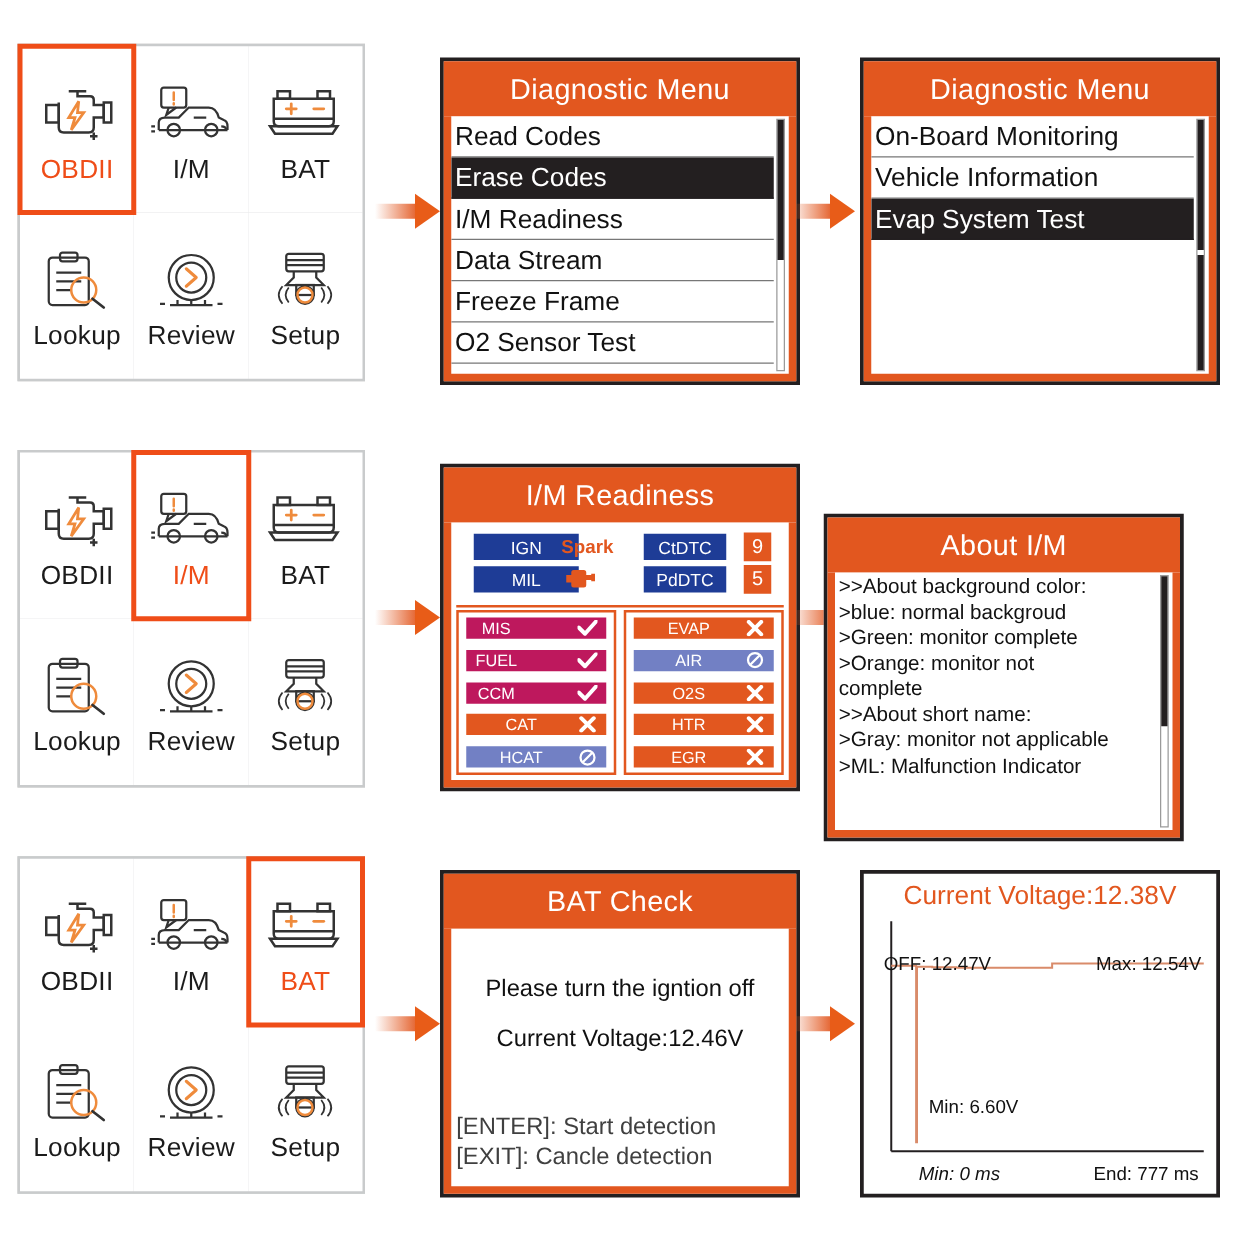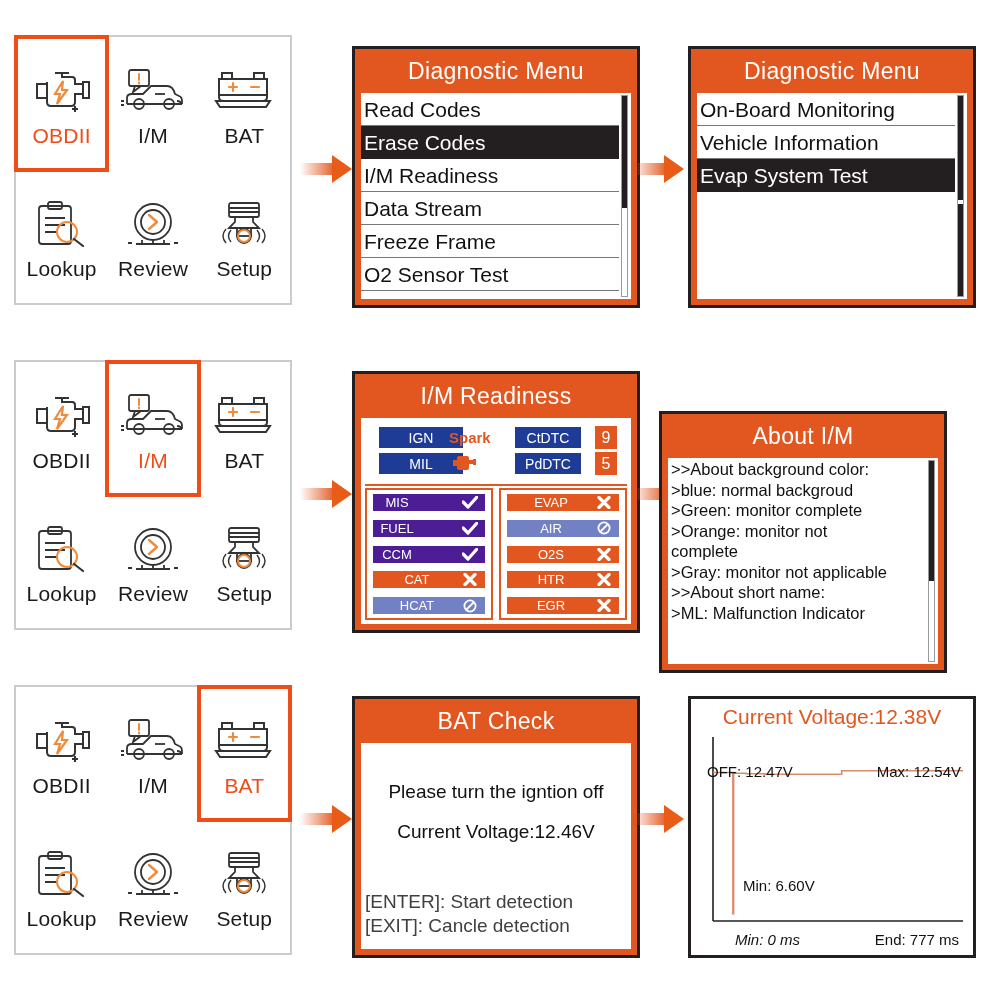--- a/index.html
+++ b/index.html
@@ -76,21 +76,21 @@
   .chipv{position:absolute;font-size:15px;color:#e2571f;font-weight:bold;height:21px;
     display:flex;align-items:center;}
   .numbox{position:absolute;background:#e2571f;color:#fff;font-size:16px;width:22px;height:23px;
     display:flex;align-items:center;justify-content:center;}
   .im-cols{position:absolute;left:4px;right:4px;top:70px;bottom:4px;display:flex;gap:6px;}
   .im-col{flex:1;border:2px solid #e2571f;box-sizing:border-box;padding:4px 6px;
     display:flex;flex-direction:column;justify-content:space-between;}
   .mon{height:17px;display:flex;align-items:center;color:#fff;font-size:13px;position:relative;}
   .mon .mname{flex:1;text-align:center;padding-left:6px;}
   .mon .mst{width:30px;display:flex;align-items:center;justify-content:center;}
-  .mon.g{background:#4c1d95;gap:40px;}
+  .mon.g{background:#be185d;gap:40px;}
   .mon.o{background:#e2571f;}
   .mon.b{background:#7280c4;}
 
   
   .abt{position:absolute;left:3px;top:1px;right:14px;font-size:16.5px;line-height:20.5px;color:#111;}
 
   
   .batline{position:absolute;width:100%;text-align:center;font-size:19px;color:#111;}
   .batkey{position:absolute;left:4px;font-size:19px;color:#404040;white-space:nowrap;}
 
@@ -521,22 +521,22 @@
   <div class="panel" style="left:659px;top:26px;margin-top:40px;">
     <div class="title">About I/M</div>
     <div class="body">
       <div class="screen">
         <div class="abt">
           <div>&gt;&gt;About background color:</div>
           <div>&gt;blue: normal backgroud</div>
           <div>&gt;Green: monitor complete</div>
           <div>&gt;Orange: monitor not</div>
           <div>complete</div>
+          <div>&gt;&gt;About short name:</div>
           <div>&gt;Gray: monitor not applicable</div>
-          <div>&gt;&gt;About short name:</div>
           <div>&gt;ML: Malfunction Indicator</div>
         </div>
         <div class="sb-track">
           <div class="sb-thumb" style="top:0;height:60%;"></div>
         </div>
       </div>
     </div>
   </div>
 </div>
 

